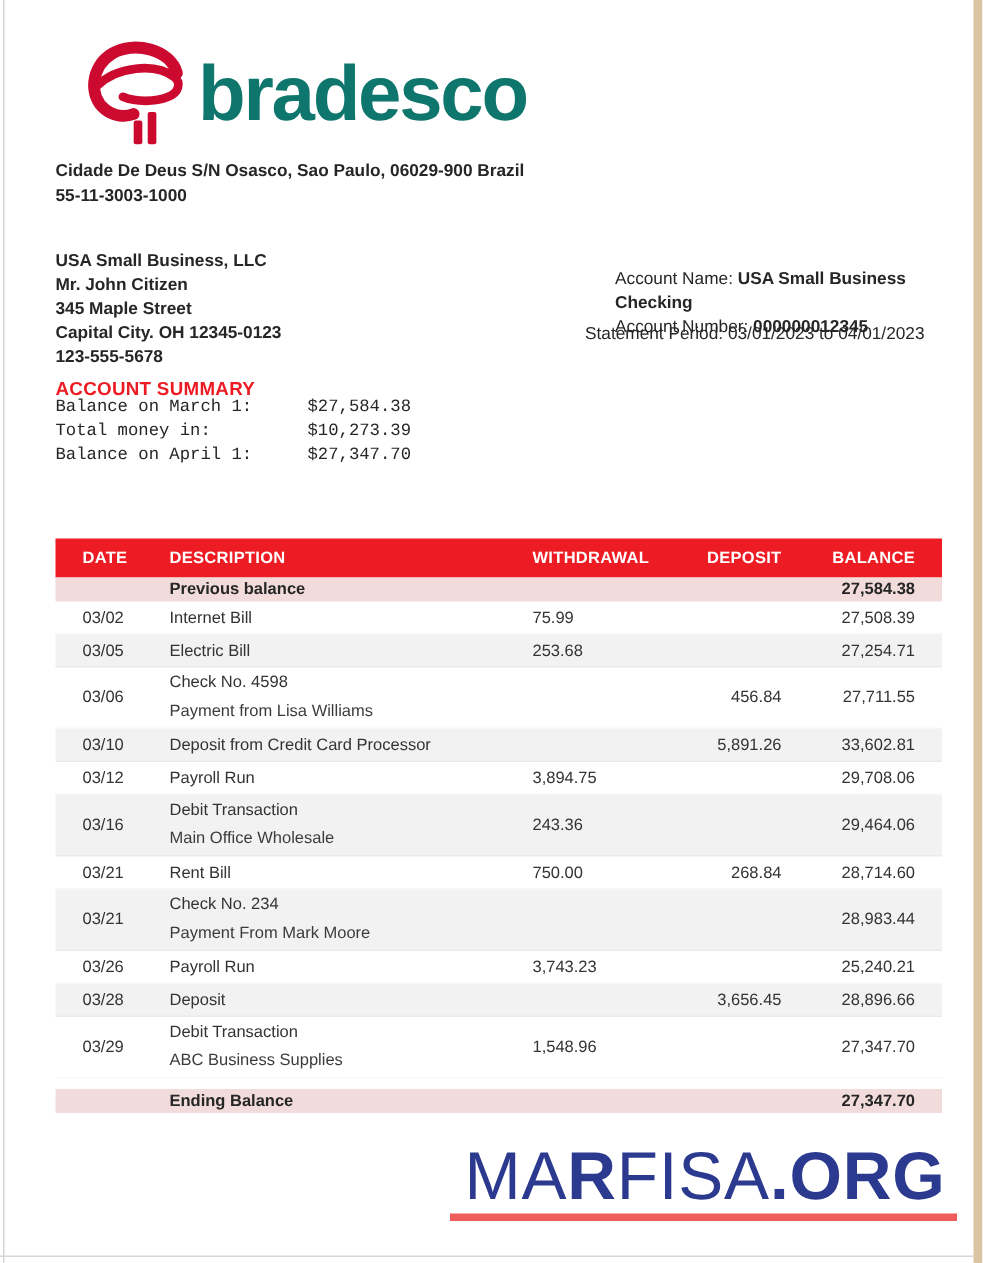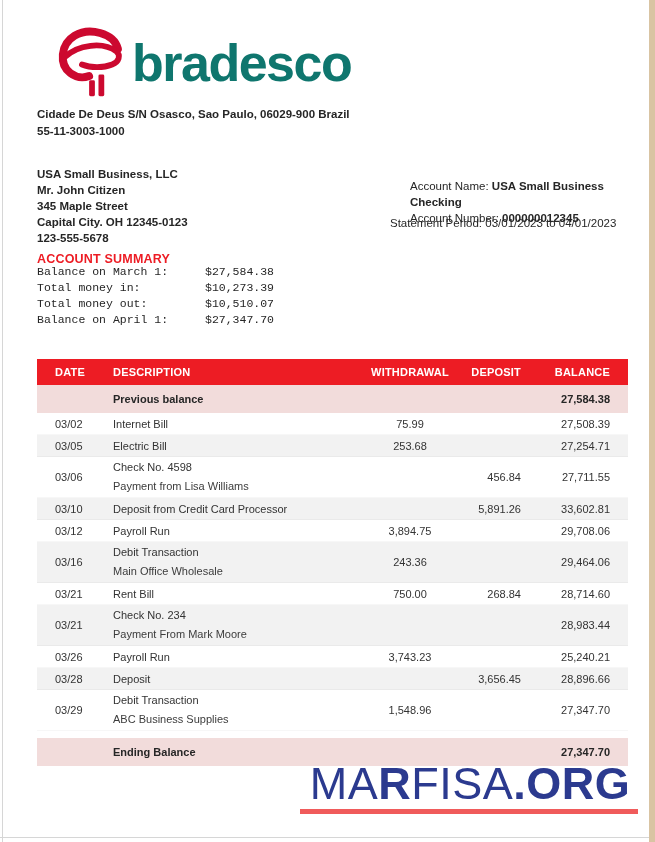--- a/index.html
+++ b/index.html
@@ -36,26 +36,26 @@
   .summary-title { position:absolute; left:37px; top:252px; font-size:12.5px; font-weight:700; color:#ED1C24; letter-spacing:0.2px; }
   .summary { position:absolute; left:37px; top:264px; font-size:11.5px; line-height:16px; color:#262626;font-family:Liberation Mono, monospace; }
   .summary .srow { display:flex; }
   .summary .slabel { width:168px; }
 
   
   .txn-table { position:absolute; left:37px; top:359px; width:591px; font-size:11px; color:#333; }
   .trow { display:flex; align-items:center; }
   .c-date { flex:0 0 76px;  padding-left:18px; }
   .c-desc { flex:1 1 auto; }
-  .c-wd   { flex:0 0 110px; text-align:center; }
+  .c-wd   { flex:0 0 110px; text-align:left; }
   .c-dep  { flex:0 0 58px;  text-align:right; padding-right:2px; }
   .c-bal  { flex:0 0 105px; text-align:right; padding-right:18px; }
 
   .thead { background:#ED1C24; color:#ffffff; font-weight:700; height:26px; font-size:11px; letter-spacing:0.2px; }
-  .prev-row, .end-row { background:#F2DCDB; height:28px; font-weight:700; color:#262626; }
+  .prev-row, .end-row { background:#F2DCDB; height:16px; font-weight:700; color:#262626; }
   .end-row { margin-top:7px; }
   .body-row { min-height:22px; padding:3px 0; border-bottom:1px solid rgba(0,0,0,0.03); }
   .body-row.alt { background:#F2F2F2; }
   .desc-note { color:#3c3c3c; padding-top:4px; }
   .two-line .c-desc div { line-height:15px; }
 
   
   .watermark { position:absolute; left:300px; top:760px; width:340px; text-align:center; }
   .watermark .wm-text { font-size:45px; line-height:48px; color:#2B3A8F; letter-spacing:0.5px; white-space:nowrap; }
   .watermark .wm-text .b { font-weight:700; }
@@ -112,24 +112,20 @@
   <div class="summary" id="summary-rows">
       <div class="srow">
         <div class="slabel">Balance on March 1:</div>
         <div>$27,584.38</div>
       </div>
       <div class="srow">
         <div class="slabel">Total money in:</div>
         <div>$10,273.39</div>
       </div>
       <div class="srow">
-        <div class="slabel">Total money out:</div>
-        <div>$10,510.07</div>
-      </div>
-      <div class="srow">
         <div class="slabel">Balance on April 1:</div>
         <div>$27,347.70</div>
       </div>
     </div>
 
   <div class="txn-table">
     <div class="trow thead">
       <div class="c-date">DATE</div>
       <div class="c-desc">DESCRIPTION</div>
       <div class="c-wd">WITHDRAWAL</div>

